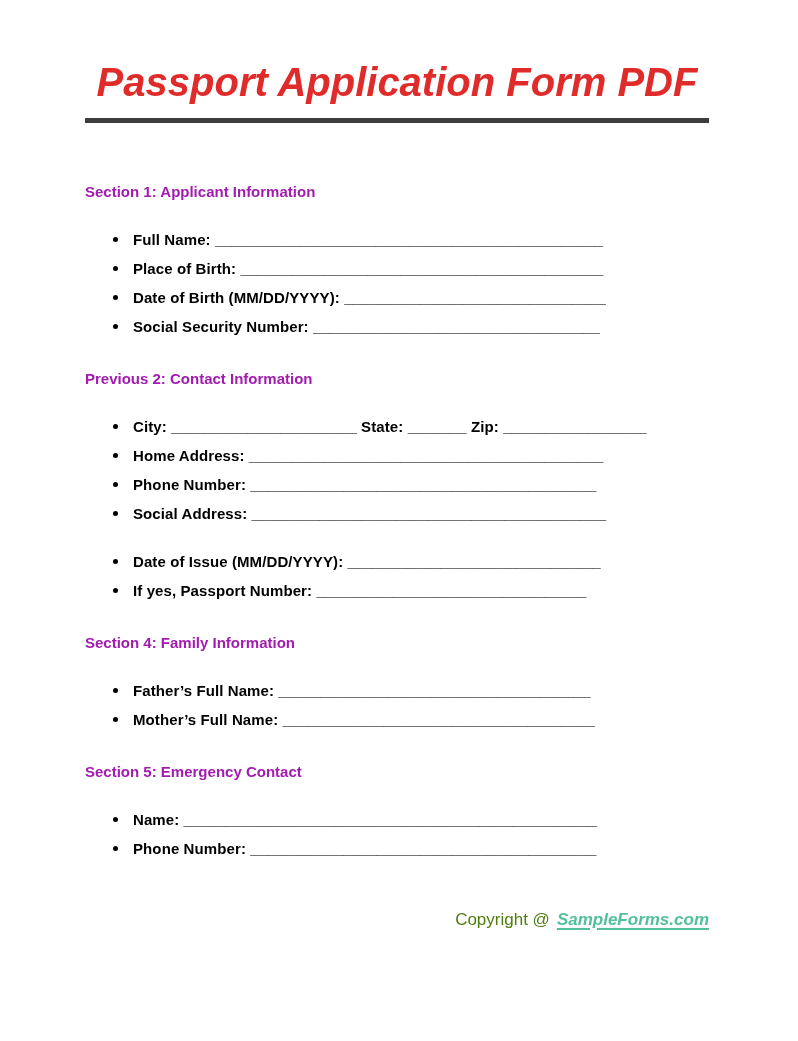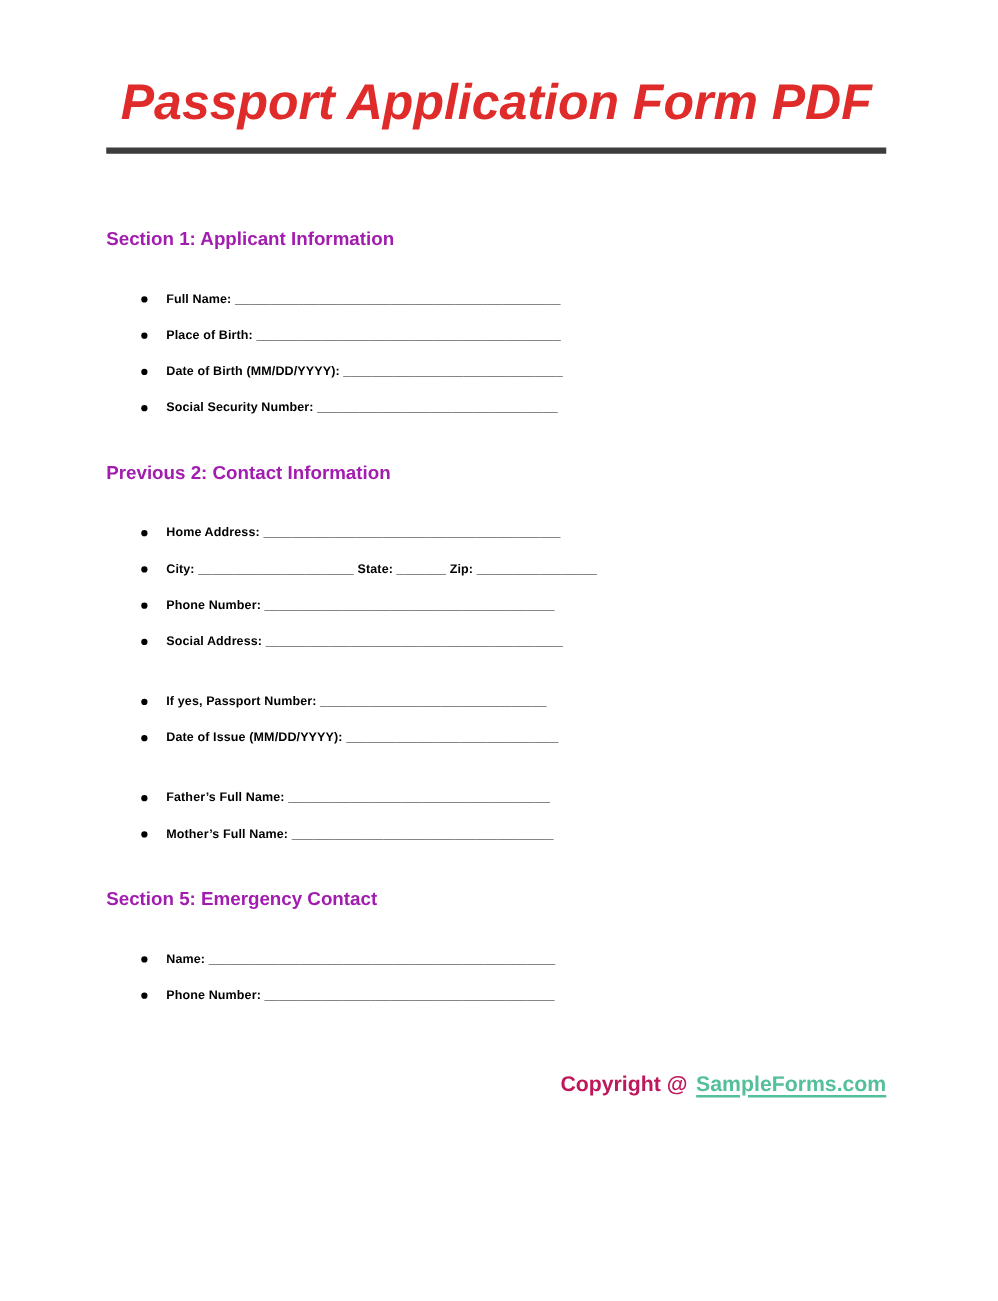--- a/index.html
+++ b/index.html
@@ -48,21 +48,21 @@
     margin-top: 60px;
   }
   ul.fields {
     list-style: none;
     margin: 30px 0 0 0;
     padding: 0;
   }
   ul.fields li {
     position: relative;
     padding-left: 48px;
-    font-size: 10px;
+    font-size: 15px;
     line-height: 18px;
     font-weight: bold;
     color: #000000;
     margin-bottom: 11px;
     white-space: nowrap;
     letter-spacing: 0.1px;
   }
   ul.fields li:last-child {
     margin-bottom: 0;
   }
@@ -76,32 +76,33 @@
     border-radius: 50%;
     background: #000000;
   }
   .footer {
     margin-top: 51px;
     text-align: right;
     font-size: 17px;
     line-height: 22px;
   }
   .footer .copy {
-    color: #be185d;
-    font-weight: bold;
+    color: #4d7c0f;
+    font-weight: normal;
     margin-top: 48px;
   }
   .footer a.site-link {
     margin-left: 7px;
     color: #53c09a;
     font-weight: bold;
     text-decoration: underline;
     text-decoration-thickness: 1.5px;
     text-underline-offset: 3px;
     cursor: pointer;
+    font-style: italic;
   }
 </style>
 </head>
 <body>
 
 <div class="page">
 
   <h1 class="title">Passport Application Form PDF</h1>
   <div class="rule"></div>
 
@@ -111,35 +112,36 @@
       <li>Full Name: ______________________________________________</li>
       <li>Place of Birth: ___________________________________________</li>
       <li>Date of Birth (MM/DD/YYYY): _______________________________</li>
       <li>Social Security Number: __________________________________</li>
     </ul>
   </section>
 
   <section>
     <h2 class="sec-heading">Previous 2: Contact Information</h2>
     <ul class="fields">
+      <li>City: ______________________ State: _______ Zip: _________________</li>
       <li>Home Address: __________________________________________</li>
-      <li>City: ______________________ State: _______ Zip: _________________</li>
       <li>Phone Number: _________________________________________</li>
       <li>Social Address: __________________________________________</li>
     </ul>
   </section>
 
   <section>
     <ul class="fields">
+      <li>Date of Issue (MM/DD/YYYY): ______________________________</li>
       <li>If yes, Passport Number: ________________________________</li>
-      <li>Date of Issue (MM/DD/YYYY): ______________________________</li>
     </ul>
   </section>
 
   <section>
+    <h2 class="sec-heading">Section 4: Family Information</h2>
     <ul class="fields">
       <li>Father’s Full Name: _____________________________________</li>
       <li>Mother’s Full Name: _____________________________________</li>
     </ul>
   </section>
 
   <section>
     <h2 class="sec-heading">Section 5: Emergency Contact</h2>
     <ul class="fields">
       <li>Name: _________________________________________________</li>

